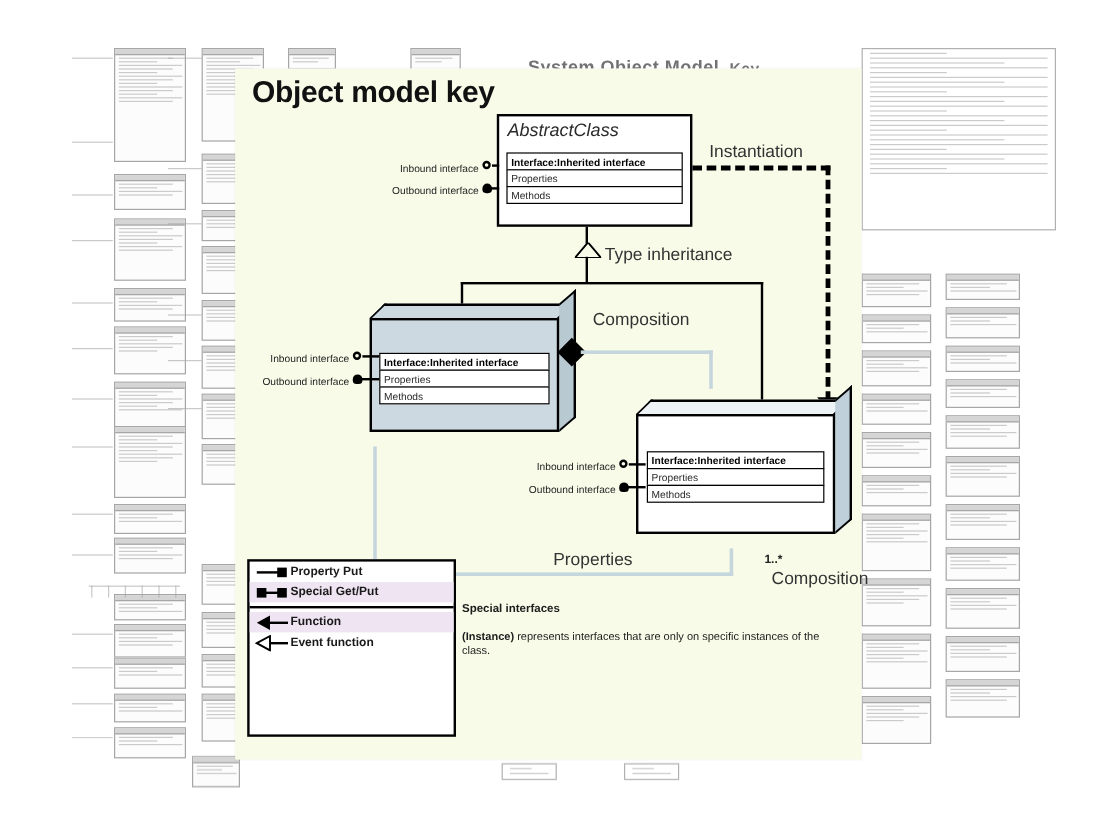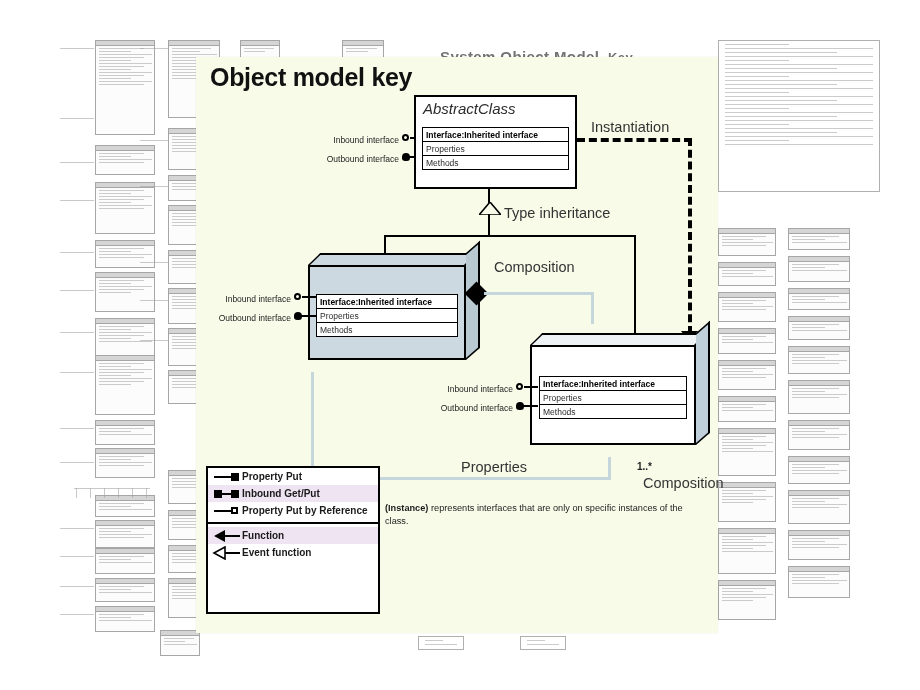--- a/index.html
+++ b/index.html
@@ -701,30 +701,23 @@
         </span>
         <span>Property Put</span>
       </div>
 
       <div class="krow alt">
         <span class="kglyph">
           <i class="sq" style="left:2px;"></i>
             <i class="bar" style="left:9px; width:11px;"></i>
             <i class="sq" style="left:19px;"></i>
         </span>
-        <span>Inbound Get/Put</span>
-      </div>
-
-      <div class="krow">
-        <span class="kglyph">
-          <i class="bar" style="left:2px; width:18px;"></i>
-            <i class="sqo" style="left:19px;"></i>
-        </span>
-        <span>Property Put by Reference</span>
-      </div>
+        <span>Special Get/Put</span>
+      </div>
+
 
       <div class="kgap"></div>
 
       <div class="krow alt" style="margin-top:3px;">
         <span class="kglyph">
           <svg width="30" height="14" viewBox="0 0 30 14">
             <polygon points="2,7 13,1 13,13" fill="#000"></polygon>
             <rect x="11" y="6" width="17" height="2" fill="#000"></rect>
           </svg>
         </span>
@@ -736,19 +729,20 @@
           <svg width="30" height="14" viewBox="0 0 30 14">
             <polygon points="2,7 13,1 13,13" fill="#fff" stroke="#000" stroke-width="1.6"></polygon>
             <rect x="13" y="6" width="15" height="2" fill="#000"></rect>
           </svg>
         </span>
         <span>Event function</span>
       </div>
     </div>
 
     <div id="spec">
+      <h4>Special interfaces</h4>
       <p>
         <b>(Instance)</b><span> represents interfaces that are only on specific instances of the class.</span>
       </p>
     </div>
 
   </div>
 </div>
 
 </body></html>

